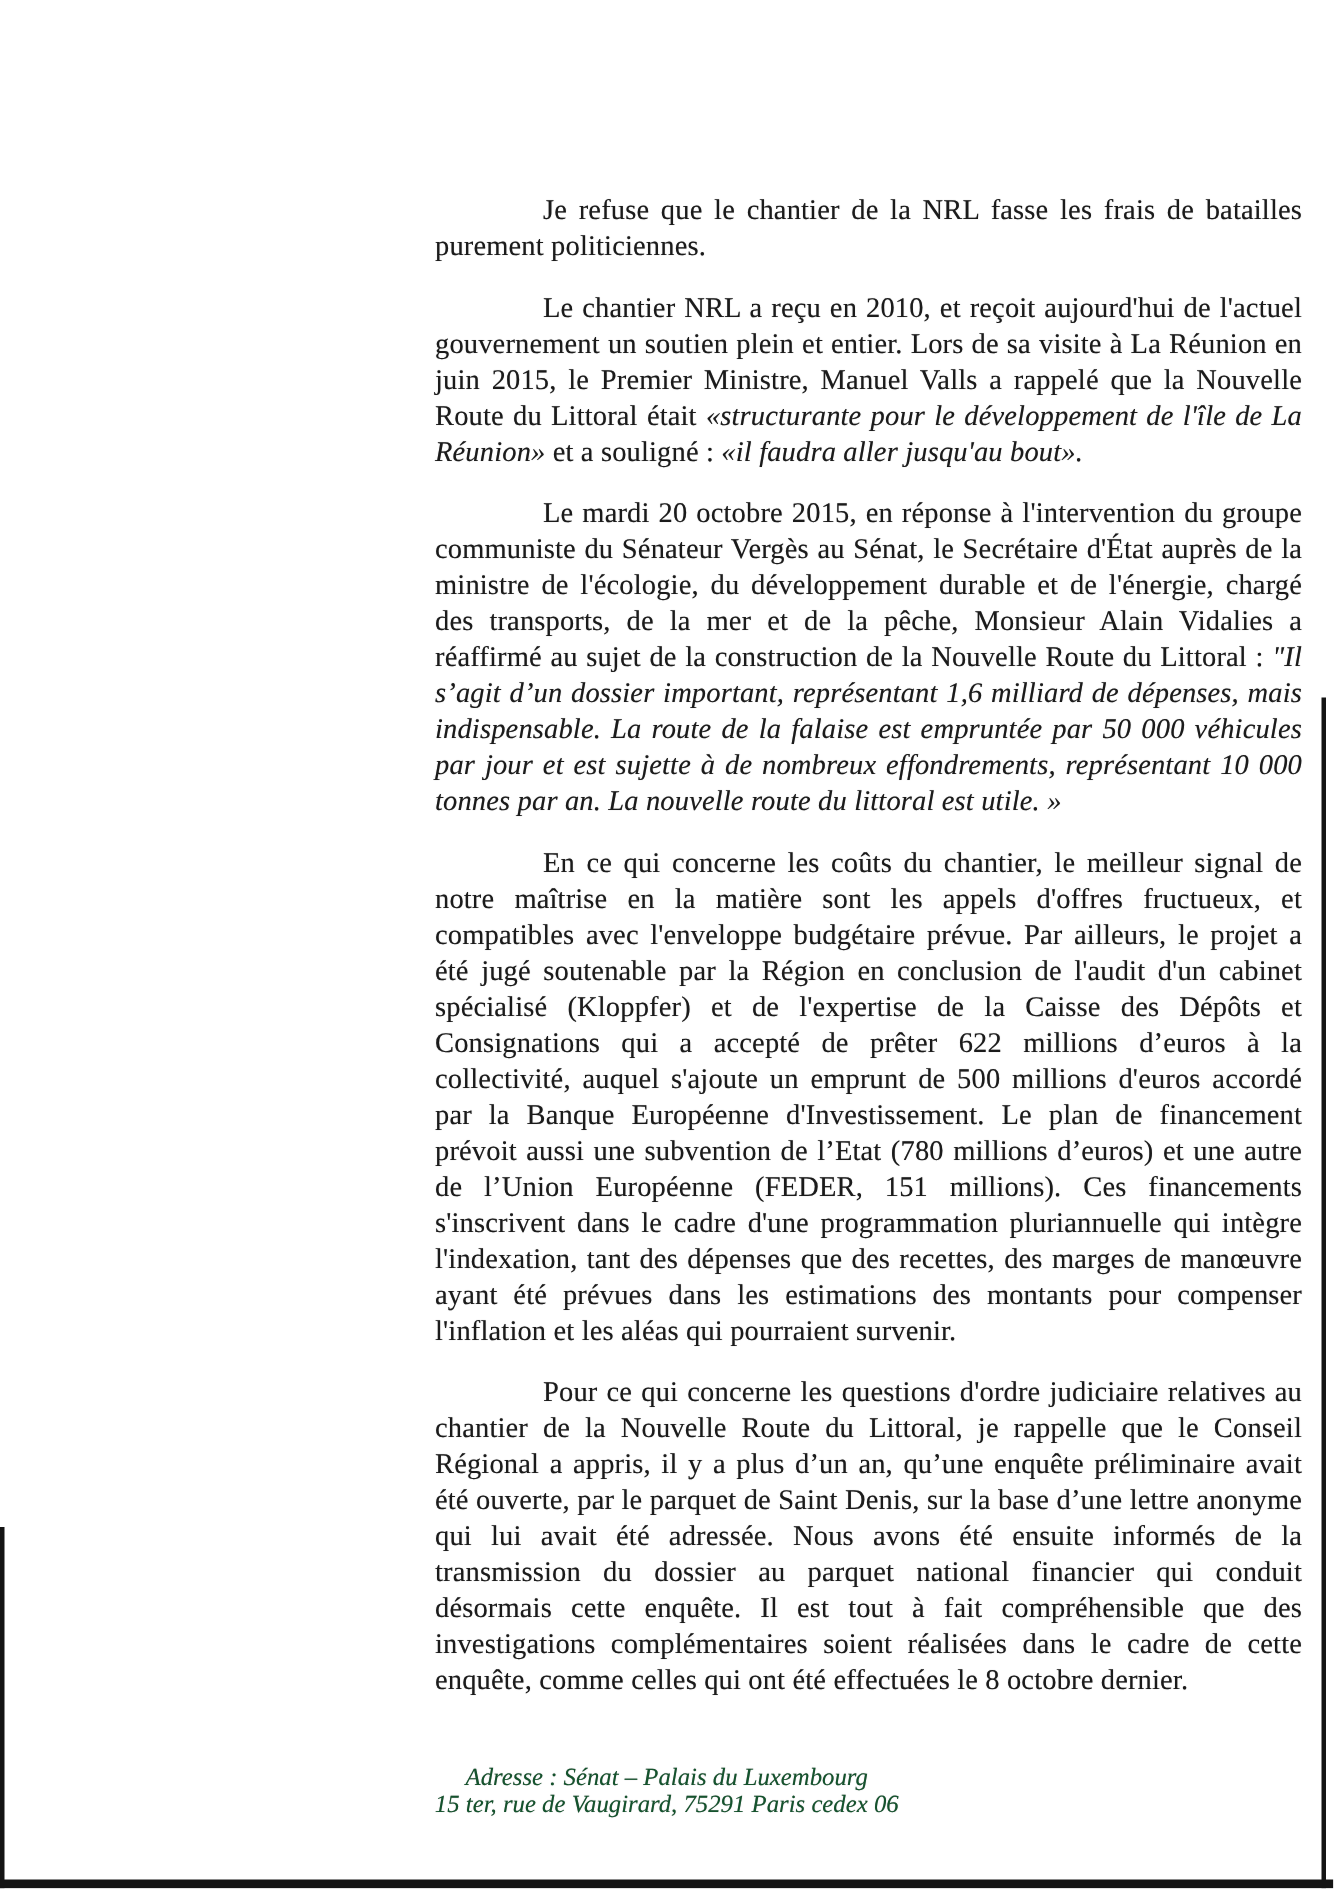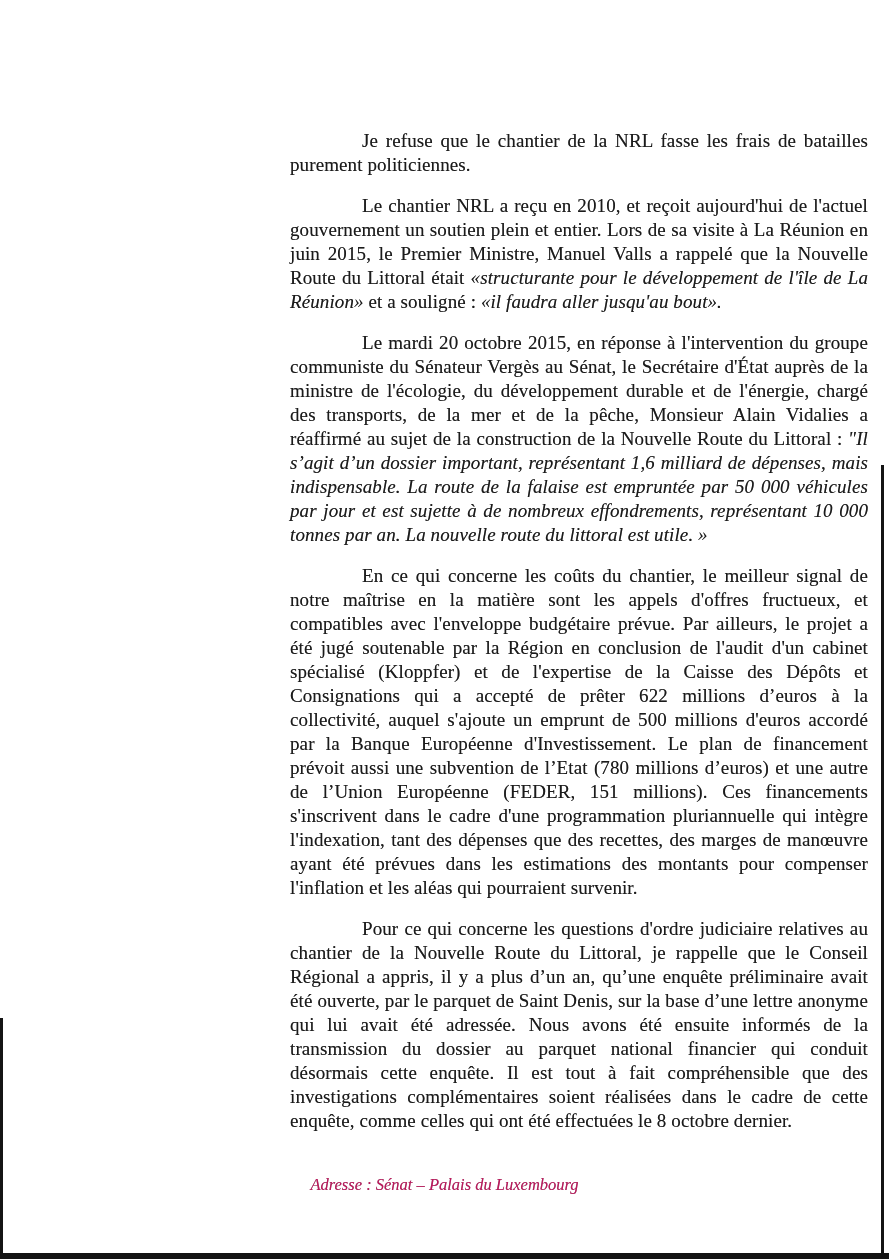--- a/index.html
+++ b/index.html
@@ -31,21 +31,21 @@
   .doc-body .it { font-style: italic; }
   .footer {
     position: absolute;
     left: 0;
     top: 1176px;
     width: 100%;
     text-align: center;
     font-style: italic;
     font-size: 16.5px;
     line-height: 18px;
-    color: #be185d;
+    color: #14532d;
     text-shadow: 0 0 0.5px rgba(40,40,40,0.5);
   }
   .artifact { position: absolute; }
   .left-line   { left: 0;     top: 1018px; width: 3px;   height: 241px; }
   .right-line  { left: 881px; top: 465px;  width: 3px;   height: 794px; }
   .bottom-bar  { left: 0;     top: 1253px; width: 889px; height: 6px;  }
 </style>
 </head>
 <body>
 
@@ -54,19 +54,20 @@
   <div class="doc-body">
       <p class="para"><span>Je refuse que le chantier de la NRL fasse les frais de batailles purement politiciennes.</span></p>
       <p class="para"><span>Le chantier NRL a reçu en 2010, et reçoit aujourd'hui de l'actuel gouvernement un soutien plein et entier. Lors de sa visite à La Réunion en juin 2015, le Premier Ministre, Manuel Valls a rappelé que la Nouvelle Route du Littoral était </span><span class="it">«structurante pour le développement de l'île de La Réunion»</span><span> et a souligné : </span><span class="it">«il faudra aller jusqu'au bout».</span></p>
       <p class="para"><span>Le mardi 20 octobre 2015, en réponse à l'intervention du groupe communiste du Sénateur Vergès au Sénat, le Secrétaire d'État auprès de la ministre de l'écologie, du développement durable et de l'énergie, chargé des transports, de la mer et de la pêche, Monsieur Alain Vidalies a réaffirmé au sujet de la construction de la Nouvelle Route du Littoral : </span><span class="it">"Il s’agit d’un dossier important, représentant 1,6 milliard de dépenses, mais indispensable. La route de la falaise est empruntée par 50 000 véhicules par jour et est sujette à de nombreux effondrements, représentant 10 000 tonnes par an. La nouvelle route du littoral est utile. »</span></p>
       <p class="para"><span>En ce qui concerne les coûts du chantier, le meilleur signal de notre maîtrise en la matière sont les appels d'offres fructueux, et compatibles avec l'enveloppe budgétaire prévue. Par ailleurs, le projet a été jugé soutenable par la Région en conclusion de l'audit d'un cabinet spécialisé (Kloppfer) et de l'expertise de la Caisse des Dépôts et Consignations qui a accepté de prêter 622 millions d’euros à la collectivité, auquel s'ajoute un emprunt de 500 millions d'euros accordé par la Banque Européenne d'Investissement. Le plan de financement prévoit aussi une subvention de l’Etat (780 millions d’euros) et une autre de l’Union Européenne (FEDER, 151 millions). Ces financements s'inscrivent dans le cadre d'une programmation pluriannuelle qui intègre l'indexation, tant des dépenses que des recettes, des marges de manœuvre ayant été prévues dans les estimations des montants pour compenser l'inflation et les aléas qui pourraient survenir.</span></p>
       <p class="para"><span>Pour ce qui concerne les questions d'ordre judiciaire relatives au chantier de la Nouvelle Route du Littoral, je rappelle que le Conseil Régional a appris, il y a plus d’un an, qu’une enquête préliminaire avait été ouverte, par le parquet de Saint Denis, sur la base d’une lettre anonyme qui lui avait été adressée. Nous avons été ensuite informés de la transmission du dossier au parquet national financier qui conduit désormais cette enquête. Il est tout à fait compréhensible que des investigations complémentaires soient réalisées dans le cadre de cette enquête, comme celles qui ont été effectuées le 8 octobre dernier.</span></p>
     </div>
 
   <div class="footer">
     <div>Adresse : Sénat – Palais du Luxembourg</div>
+    <div>15 ter, rue de Vaugirard, 75291 Paris cedex 06</div>
   </div>
 
   <div class="artifact left-line" style="background: rgb(20, 20, 20);"></div>
   <div class="artifact right-line" style="background: rgb(20, 20, 20);"></div>
   <div class="artifact bottom-bar" style="background: rgb(20, 20, 20);"></div>
 
 </div>
 
 </body></html>

